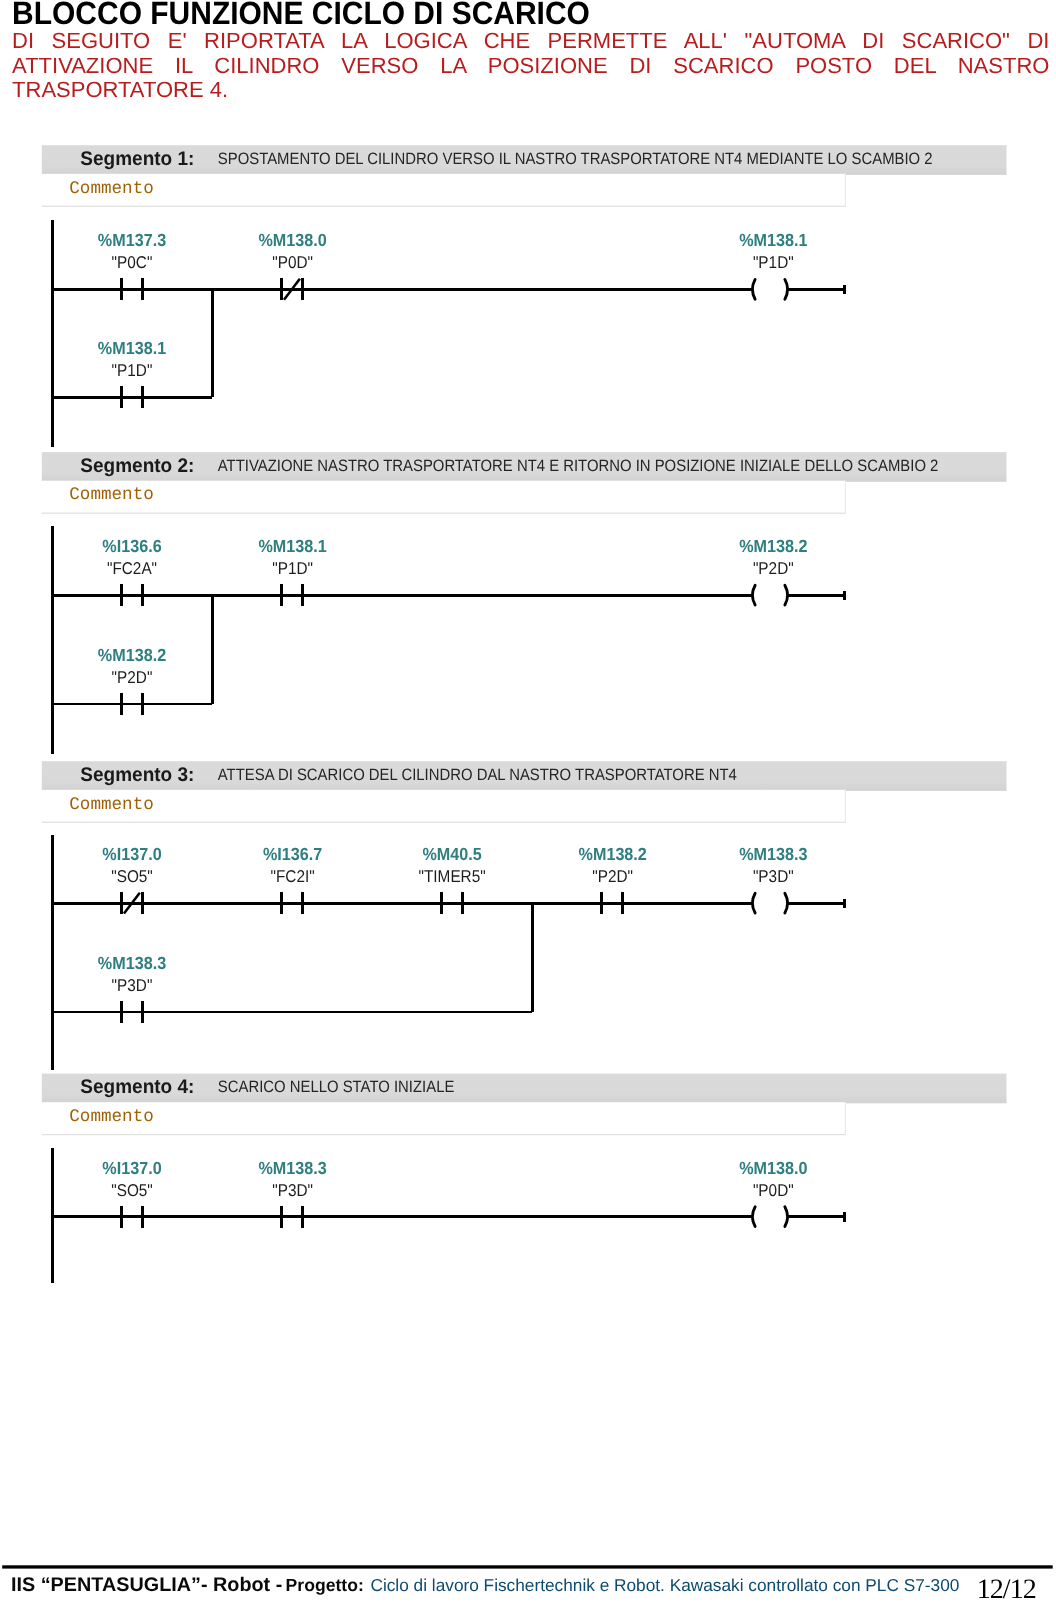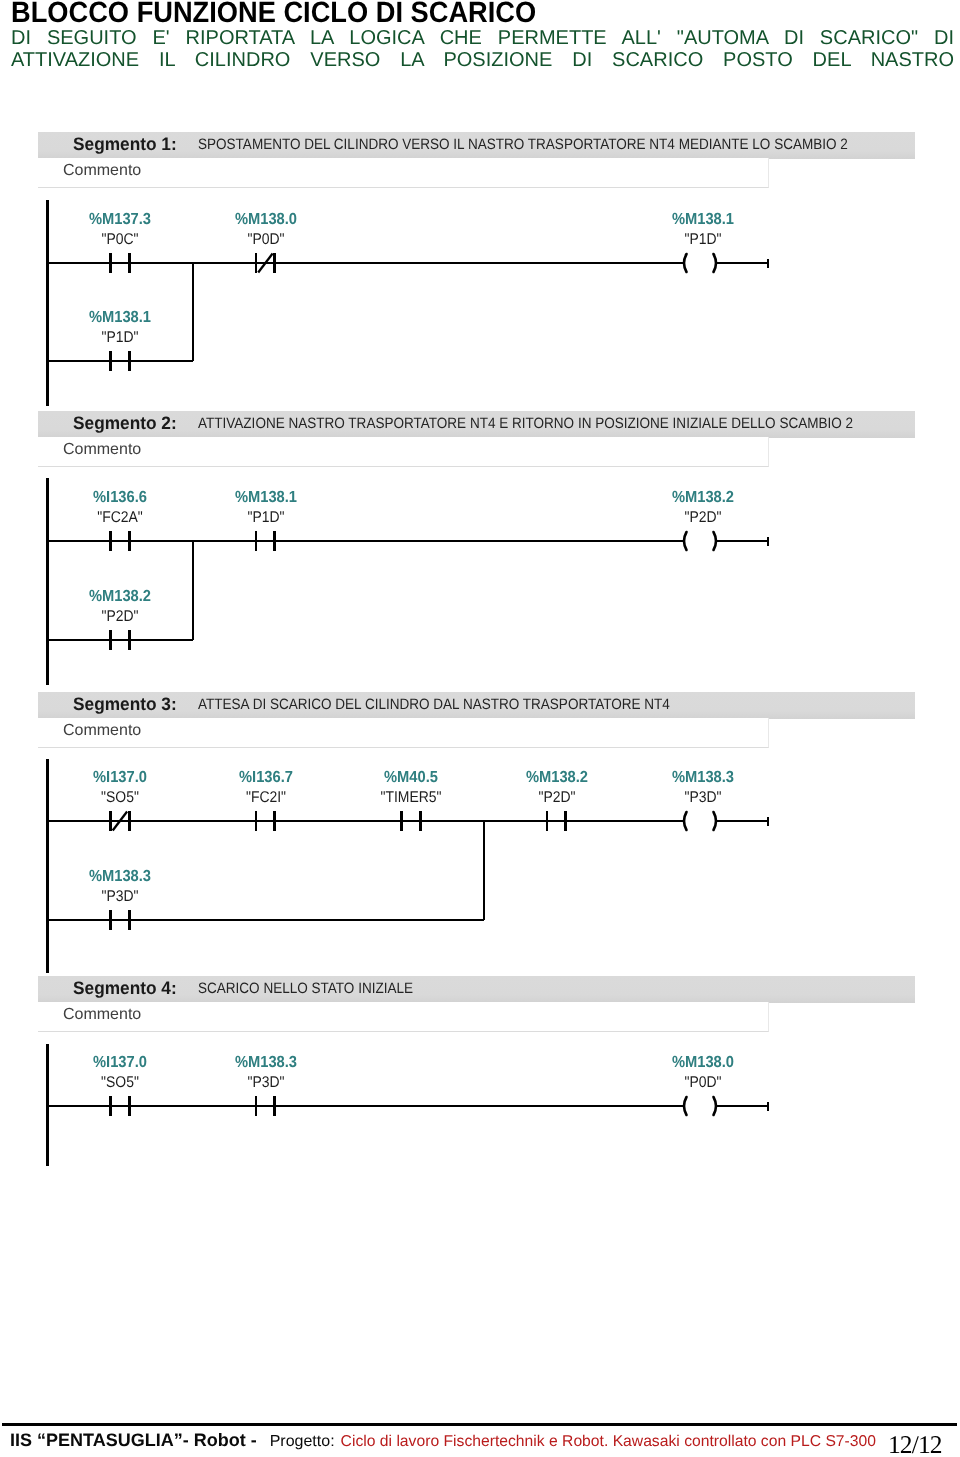--- a/index.html
+++ b/index.html
@@ -1,53 +1,54 @@
 <!DOCTYPE html>
 <html><head>
 <meta charset="utf-8">
 <style>
   html,body{margin:0;padding:0;background:#ffffff;}
   body{width:960px;height:1457px;font-family:"Liberation Sans",sans-serif;-webkit-font-smoothing:antialiased;text-rendering:geometricPrecision;}
   .page{position:relative;width:960px;height:1457px;overflow:hidden;background:#fff;}
 
   .doc-title{position:absolute;left:11px;top:-3px;font-size:29.3px;font-weight:bold;color:#000;
     line-height:31px;white-space:nowrap;transform:scaleX(0.93);transform-origin:0 0;}
-  .doc-intro{position:absolute;left:11px;top:27px;width:943px;font-size:20px;color:#14532d;
+  .doc-intro{position:absolute;left:11px;top:27px;width:943px;font-size:20px;color:#b91c1c;
     line-height:22.2px;}
   .doc-intro span{display:block;text-align:justify;text-align-last:justify;}
   .doc-intro span.last{text-align-last:left;}
 
   
   .ladder{position:absolute;left:0;top:0;width:960px;height:1457px;margin-top:36px;}
   .seg-bar{position:absolute;height:27px;background:linear-gradient(to bottom,#dadada 0%,#d9d9d9 70%,#d2d2d2 100%);}
   .seg-title{position:absolute;font-size:18px;font-weight:bold;color:#1a1a1a;white-space:nowrap;transform:scaleX(0.96);transform-origin:0 0;}
   .seg-desc{position:absolute;font-size:15px;color:#242424;white-space:nowrap;transform:scaleX(0.902);transform-origin:0 0;}
   .comment-box{position:absolute;border-bottom:1px solid #dcdcdc;border-right:1px solid #e8e8e8;background:#fff;}
-  .comment-txt{position:absolute;font-size:16px;color:#404040;white-space:nowrap;}
+  .comment-txt{position:absolute;font-size:16px;color:#a16207;white-space:nowrap;font-family:Liberation Mono, monospace;}
 
   .addr{position:absolute;font-size:16px;font-weight:bold;color:#2f7f80;white-space:nowrap;text-align:center;transform:scaleX(0.918);}
   .sym{position:absolute;font-size:15.5px;color:#1d1d1d;white-space:nowrap;text-align:center;transform:scaleX(0.9);}
 
   .footer-rule{position:absolute;left:2px;top:1423px;width:955px;height:2.5px;background:#000;}
   .footer{position:absolute;top:1430px;left:10px;width:947px;height:24px;font-size:0;white-space:nowrap;}
   .f1{font-size:18px;font-weight:bold;color:#0a0a0a;}
-  .f2{font-size:16px;font-weight:normal;color:#0a0a0a;margin-left:13px;text-align:center;}
-  .f3{font-size:15.7px;color:#b91c1c;margin-left:6px;}
+  .f2{font-size:16px;font-weight:bold;color:#0a0a0a;margin-left:3px;text-align:center;}
+  .f3{font-size:15.7px;color:#0c4a6e;margin-left:6px;}
   .fpage{position:absolute;left:878px;top:0px;font-size:25.5px;color:#000;font-family:"Liberation Serif",serif;letter-spacing:-0.9px;}
 </style>
 </head>
 <body>
 
 <div class="page">
 
   <div class="doc-title">BLOCCO FUNZIONE CICLO DI SCARICO</div>
 
   <div class="doc-intro">
     <span>DI SEGUITO E' RIPORTATA LA LOGICA CHE PERMETTE ALL' "AUTOMA DI SCARICO" DI</span>
     <span>ATTIVAZIONE IL CILINDRO VERSO LA POSIZIONE DI SCARICO POSTO DEL NASTRO</span>
+    <span class="last">TRASPORTATORE 4.</span>
   </div>
 
   <div class="ladder" id="ladder">
       <div class="seg-bar" style="left: 38px; top: 96px; width: 877px;"></div>
       <div class="seg-title" style="left: 73px; top: 98px;">Segmento 1:</div>
       <div class="seg-desc" style="left: 198px; top: 100px;">SPOSTAMENTO DEL CILINDRO VERSO IL NASTRO TRASPORTATORE NT4 MEDIANTE LO SCAMBIO 2</div>
       <div class="comment-box" style="left: 38px; top: 122px; width: 730px; height: 29px;"></div>
       <div class="comment-txt" style="left: 63px; top: 126px;">Commento</div>
       <svg width="960" height="1457" style="position: absolute; left: 0px; top: 0px; pointer-events: none;">
         <line x1="47.5" y1="164" x2="47.5" y2="370" stroke="#000" stroke-width="3" shape-rendering="crispEdges"></line>

